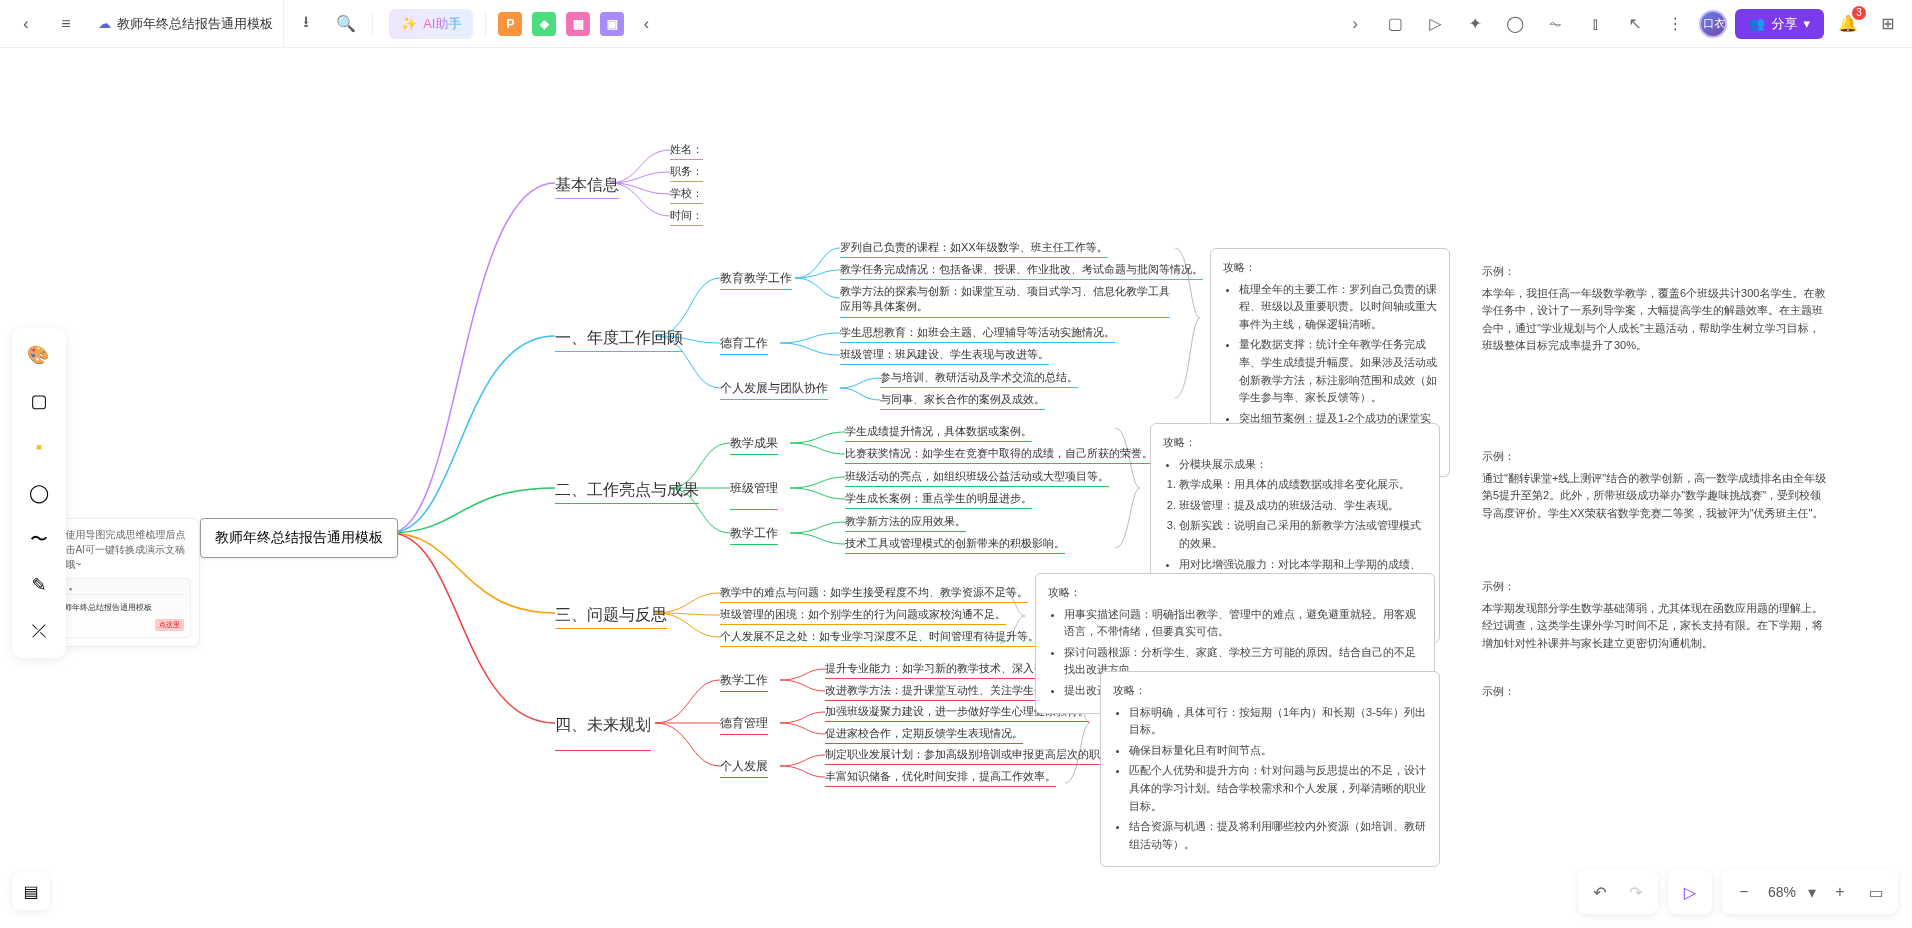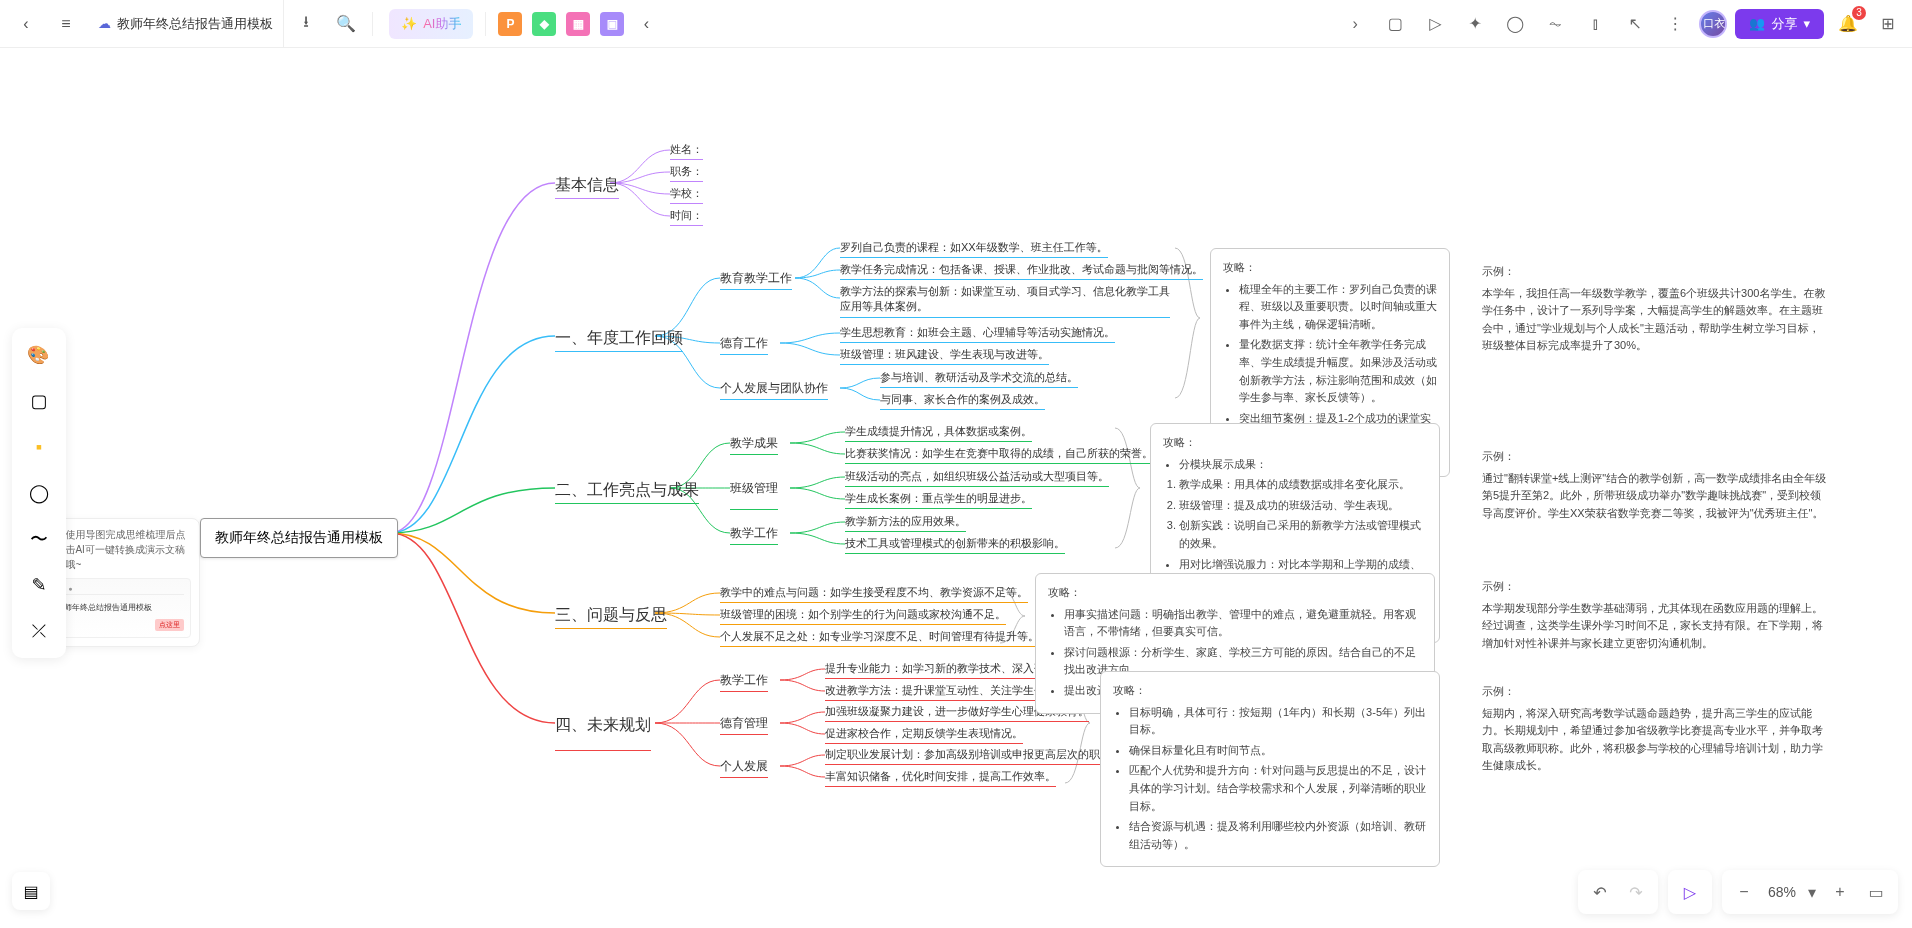--- a/index.html
+++ b/index.html
@@ -286,17 +286,16 @@
       <div class="note-title">攻略：</div>
       <ul>
           <li>目标明确，具体可行：按短期（1年内）和长期（3-5年）列出目标。</li>
           <li>确保目标量化且有时间节点。</li>
           <li>匹配个人优势和提升方向：针对问题与反思提出的不足，设计具体的学习计划。结合学校需求和个人发展，列举清晰的职业目标。</li>
           <li>结合资源与机遇：提及将利用哪些校内外资源（如培训、教研组活动等）。</li>
         </ul>
     </div>
     <div class="note-box" style="left:1310px;top:555px;width:370px;border:none">
       <div class="note-title">示例：</div>
-      <div>短期内，将深入研究高考数学试题命题趋势，提升高三学生的应试能力。长期规划中，希望通过参加省级教学比赛提高专业水平，并争取考取高级教师职称。此外，将积极参与学校的心理辅导培训计划，助力学生健康成长。</div>
     </div>
 
   </div>
 </div>
 
 </body></html>

